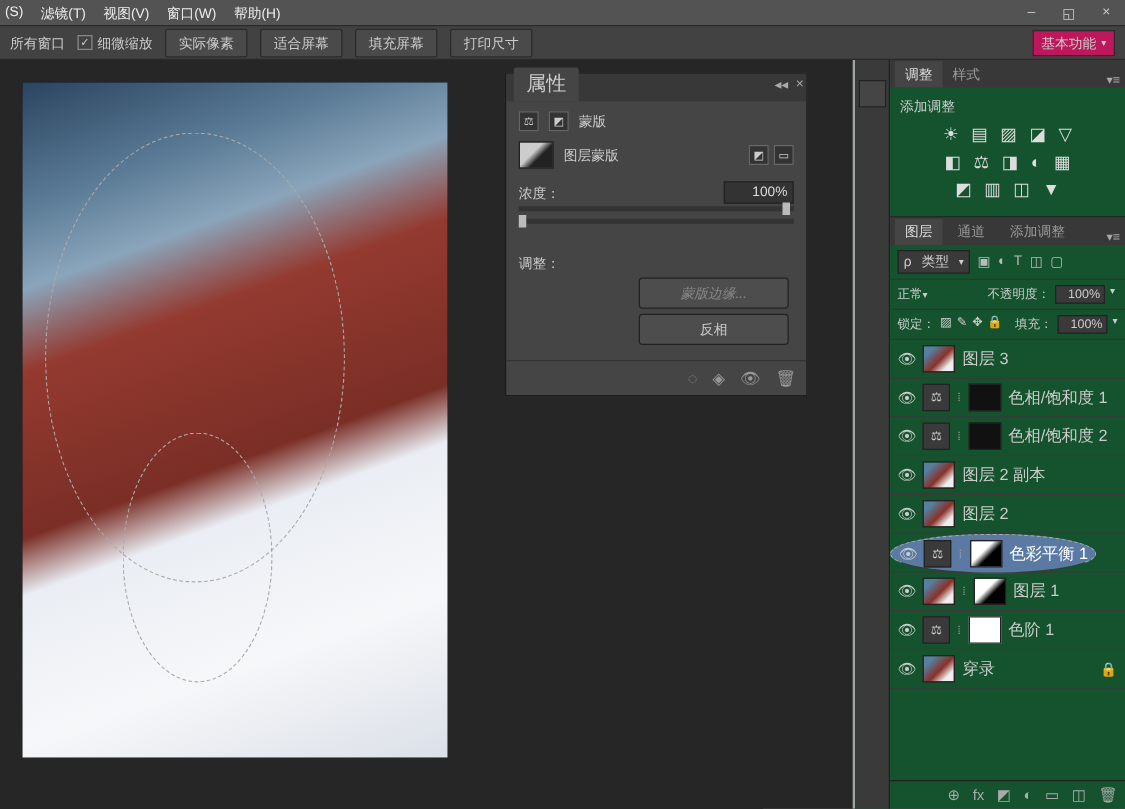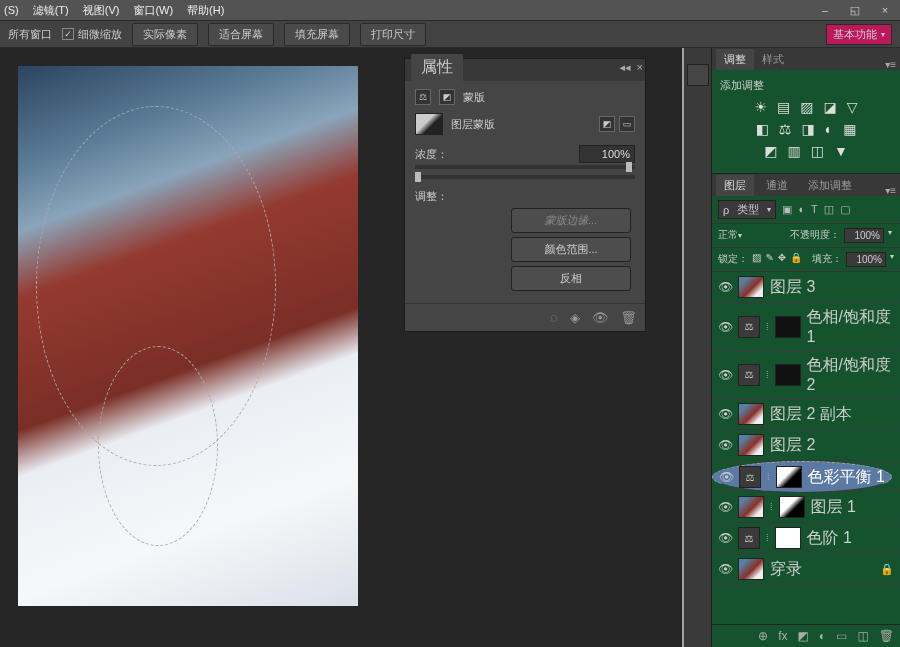--- a/index.html
+++ b/index.html
@@ -69,21 +69,21 @@
 .layer-item { display: flex; align-items: center; padding: 4px 6px; gap: 6px; border-bottom: 1px solid #3a3a3a; }
 .layer-item.sel { background: #5a7aa3; color: #fff; }
 .eye { width: 14px; text-align: center; color: #ccc; font-size: 12px; }
 .lthumb { width: 26px; height: 22px; background: #777; border: 1px solid #222; }
 .lthumb.photo-t { background: linear-gradient(135deg,#5580a0 20%,#8a3028 55%,#eee 80%); }
 .lthumb.mask-t { background: #111; }
 .lthumb.mask-w { background: #fff; }
 .lthumb.mask-m { background: linear-gradient(135deg,#fff 40%,#000 60%); }
 .adjicon { width: 22px; height: 22px; display: flex; align-items: center; justify-content: center; border: 1px solid #222; font-size: 10px; background: #3a3a3a; color: #ccc; }
 .link { color: #aaa; font-size: 9px; }
-.lname { flex: 1; font-size: 16px; }
+.lname { flex: 1; font-size: 13px; }
 .lock { color: #aaa; }
 
 .layers-footer { border-top: 1px solid #222; display: flex; justify-content: flex-end; gap: 10px; padding: 4px 6px; color: #aaa; font-size: 12px; }
 .chev { font-size: 8px; }
 .menu-arrow { position: absolute; right: 4px; color: #aaa; font-size: 10px; }
 </style>
 </head>
 <body>
 
 <div class="menubar">
@@ -309,23 +309,22 @@
     <div class="slider-row">
       <span>浓度：</span>
       <span class="valfield">100%</span>
     </div>
     <div class="slider">
         <div class="th" style="left:96%"></div>
       </div>
     <div class="slider">
         <div class="th" style="left:0"></div>
       </div>
-    <div style="margin-top:10px">调整：</div>
+    <div style="margin-top:24px">调整：</div>
     <div class="pbtn dis">蒙版边缘...</div>
-    <div class="pbtn">颜色范围...</div>
     <div class="pbtn">反相</div>
   </div>
   <div class="panel-footer">
     <span>◌</span>
     <span>◈</span>
     <span>👁</span>
     <span>🗑</span>
   </div>
 </div>
 

